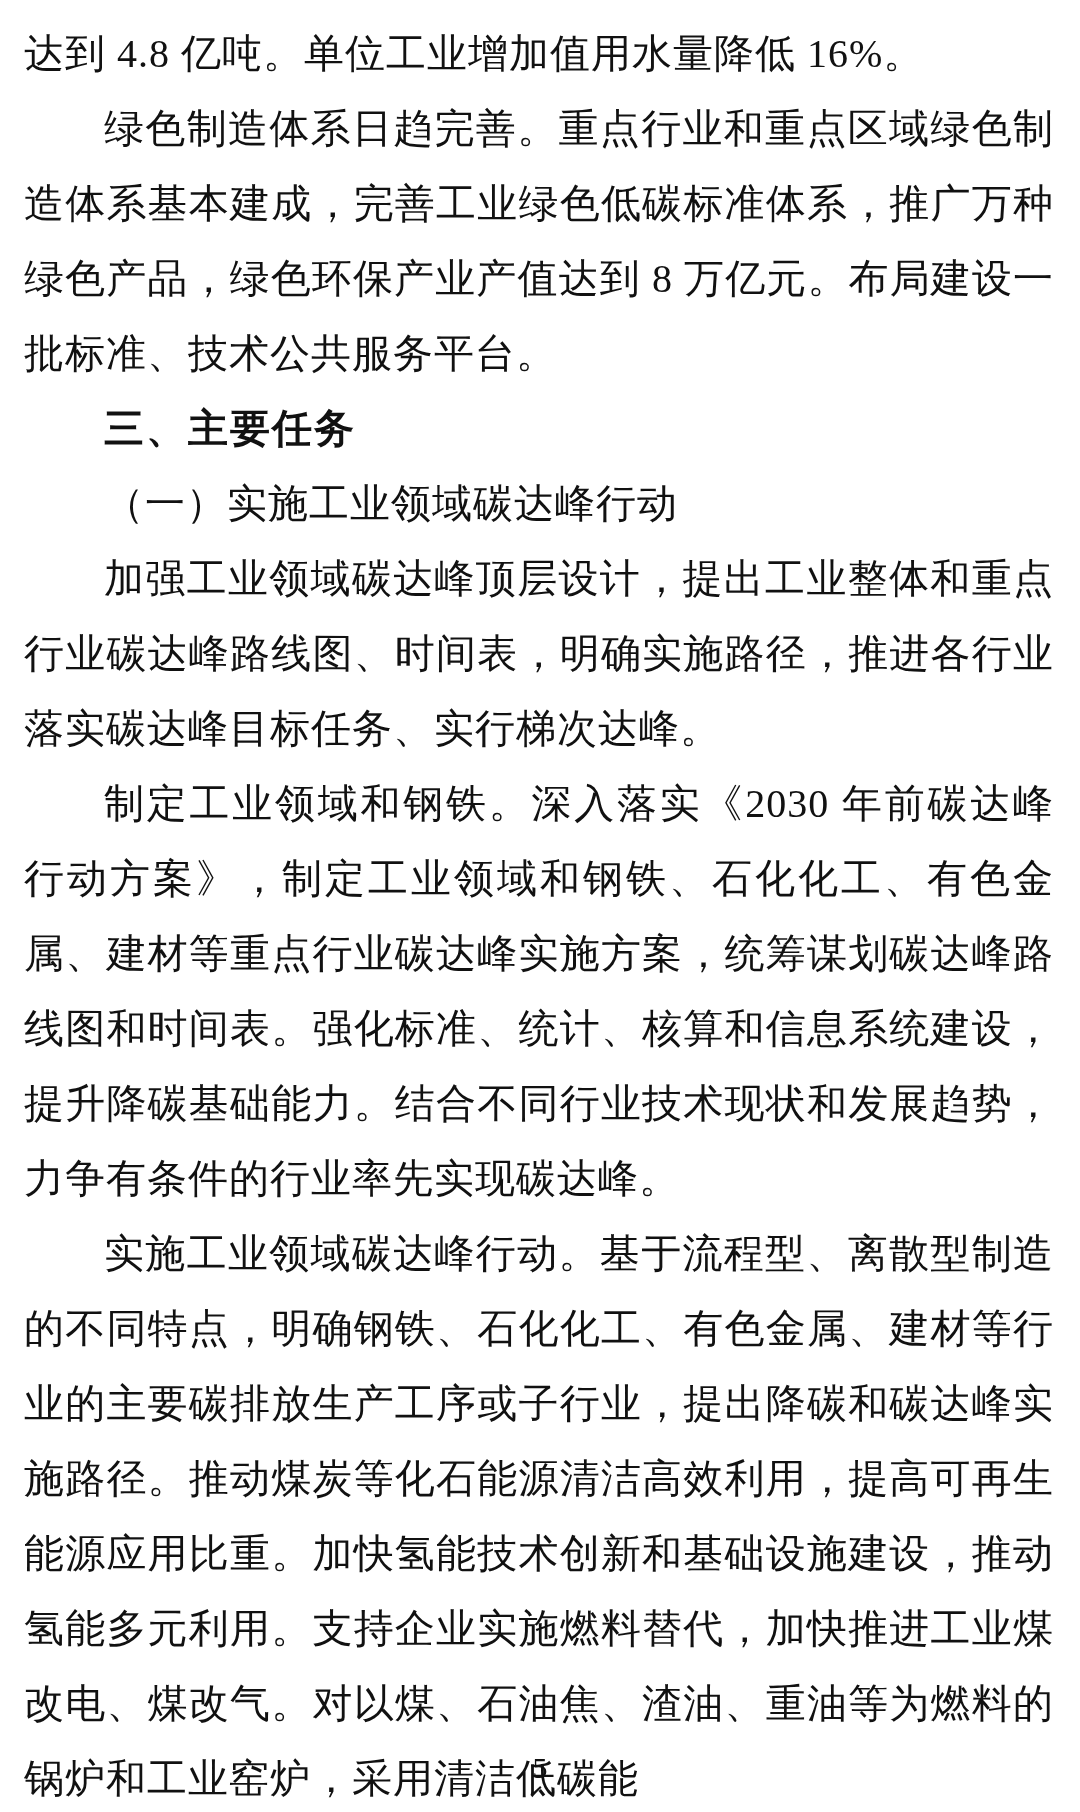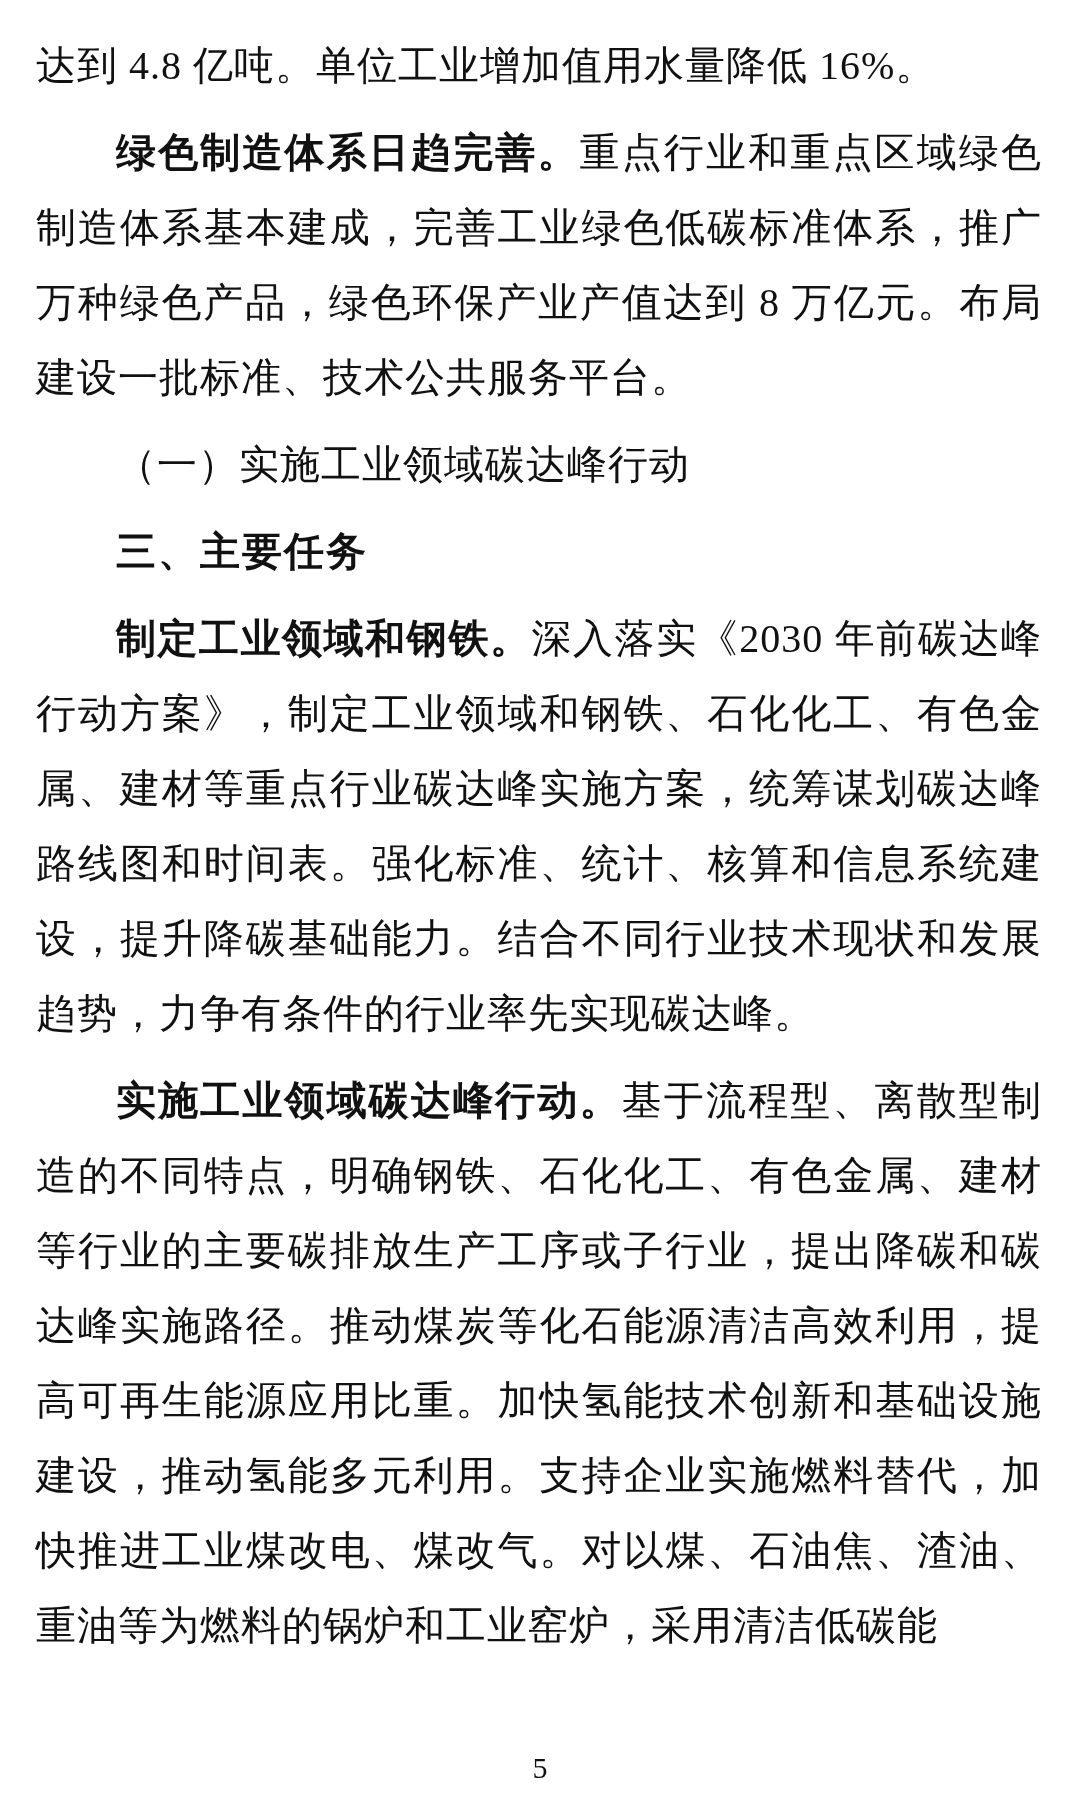--- a/index.html
+++ b/index.html
@@ -17,33 +17,33 @@
   }
   .doc {
     position: absolute;
     top: 0;
     left: 0;
     width: 1080px;
     padding: 16px 26px 0 24px;
     box-sizing: border-box;
   }
   .para {
-    margin: 12px;
+    margin: 0;
     font-size: 40px;
     line-height: 75px;
     letter-spacing: 1px;
     text-align: justify;
     text-indent: 2em;
     color: #111111;
   }
   .para.flush {
     text-indent: 0;
   }
   .bold {
-    font-weight: 700;
+    font-weight: 400;
   }
   .heading {
     font-family: "Liberation Sans", "DejaVu Sans", sans-serif;
     font-weight: 700;
     letter-spacing: 2px;
   }
   .page-footer {
     position: absolute;
     top: 1748px;
     left: 0;
@@ -56,24 +56,25 @@
 </style>
 </head>
 <body>
 
 <div class="doc">
 
   <p class="para flush"><span>达到 4.8 亿吨。单位工业增加值用水量降低 16%。</span></p>
 
   <p class="para"><span class="bold">绿色制造体系日趋完善。</span><span>重点行业和重点区域绿色制造体系基本建成，完善工业绿色低碳标准体系，推广万种绿色产品，绿色环保产业产值达到 8 万亿元。布局建设一批标准、技术公共服务平台。</span></p>
 
+  <p class="para heading"><span>三、主要任务</span></p>
+
   <p class="para"><span>（一）实施工业领域碳达峰行动</span></p>
 
-  <p class="para heading"><span>三、主要任务</span></p>
-
+  <p class="para"><span>加强工业领域碳达峰顶层设计，提出工业整体和重点行业碳达峰路线图、时间表，明确实施路径，推进各行业落实碳达峰目标任务、实行梯次达峰。</span></p>
 
   <p class="para"><span class="bold">制定工业领域和钢铁。</span><span>深入落实《2030 年前碳达峰行动方案》，制定工业领域和钢铁、石化化工、有色金属、建材等重点行业碳达峰实施方案，统筹谋划碳达峰路线图和时间表。强化标准、统计、核算和信息系统建设，提升降碳基础能力。结合不同行业技术现状和发展趋势，力争有条件的行业率先实现碳达峰。</span></p>
 
   <p class="para"><span class="bold">实施工业领域碳达峰行动。</span><span>基于流程型、离散型制造的不同特点，明确钢铁、石化化工、有色金属、建材等行业的主要碳排放生产工序或子行业，提出降碳和碳达峰实施路径。推动煤炭等化石能源清洁高效利用，提高可再生能源应用比重。加快氢能技术创新和基础设施建设，推动氢能多元利用。支持企业实施燃料替代，加快推进工业煤改电、煤改气。对以煤、石油焦、渣油、重油等为燃料的锅炉和工业窑炉，采用清洁低碳能</span></p>
 
 </div>
 
 <div class="page-footer">5</div>
 
 </body></html>

